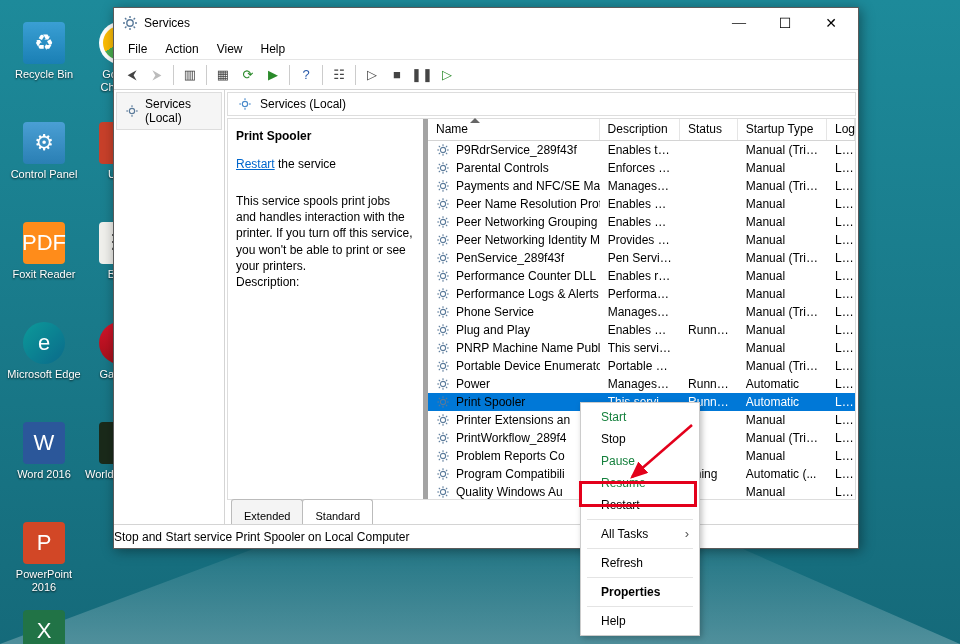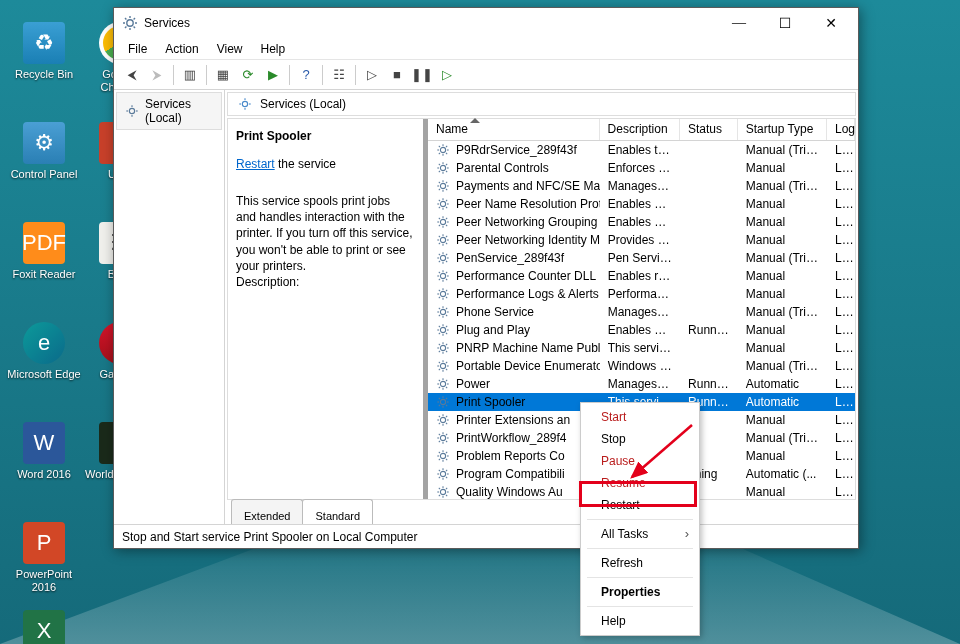--- a/index.html
+++ b/index.html
@@ -52,25 +52,25 @@
 .rows{flex:1;overflow:hidden}
 .row{display:flex;height:18px;align-items:center;font-size:12px}
 .row.sel{background:#0078d7;color:#fff}
 .row.sel .cell{color:#fff}
 .row .cell{overflow:hidden;white-space:nowrap;text-overflow:ellipsis;padding:0 8px}
 .row .cname{display:flex;align-items:flex-end;gap:6px}
 .gearic{width:14px;height:14px;display:inline-block;flex:0 0 14px}
 .tabs{height:22px;display:flex;align-items:flex-end;padding-left:6px}
 .tab{padding:10px 12px 2px;border:1px solid #bbb;border-bottom:none;background:#fff;border-radius:3px 3px 0 0;margin-right:-1px;font-size:11px}
 .tab.inactive{background:#f4f4f4}
-.statusbar{height:24px;border-top:1px solid #d4d4d4;display:flex;align-items:center;padding:0 8px;font-size:12px;background:#fff}
+.statusbar{height:24px;border-top:1px solid #d4d4d4;display:flex;align-items:center;padding:0 0;font-size:12px;background:#fff}
 
 .ctx{position:absolute;left:580px;top:402px;width:120px;background:#fff;border:1px solid #ccc;box-shadow:2px 2px 6px rgba(0,0,0,.25);padding:3px 2px;z-index:50}
 .ctx .mi{padding:4px 16px 4px 18px;font-size:12px;position:relative}
-.ctx .mi.dis{color:#b91c1c}
+.ctx .mi.dis{color:#15803d}
 .ctx .mi.bold{font-weight:700}
 .ctx .sepm{height:1px;background:#e4e4e4;margin:3px 4px}
 .ctx .mi.sub::after{content:"›";position:absolute;right:8px;top:3px;font-size:13px;color:#555}
 .annot-box{position:absolute;left:579px;top:481px;width:118px;height:26px;border:3px solid #e3001b;z-index:60;pointer-events:none}
 .annot-arrow{position:absolute;left:622px;top:419px;z-index:60;pointer-events:none}
 
 .c0{width:173px}.c1{width:81px}.c2{width:58px}.c3{width:90px}.c4{width:28px}
 
 .gear svg,.gearic svg{width:100%;height:100%}
 </style>
@@ -497,21 +497,21 @@
                         <line x1="1.5" y1="8" x2="3.5" y2="8"></line>
                         <line x1="12.5" y1="8" x2="14.5" y2="8"></line>
                         <line x1="3.2" y1="3.2" x2="4.6" y2="4.6"></line>
                         <line x1="11.4" y1="11.4" x2="12.8" y2="12.8"></line>
                         <line x1="3.2" y1="12.8" x2="4.6" y2="11.4"></line>
                         <line x1="11.4" y1="4.6" x2="12.8" y2="3.2"></line>
                       </g>
                     </svg></span>
                   <span>Portable Device Enumerator...</span>
                 </div>
-                <div class="cell c1">Windows gr...</div>
+                <div class="cell c1">Portable gr...</div>
                 <div class="cell c2"></div>
                 <div class="cell c3">Manual (Trig...</div>
                 <div class="cell c4">Loc</div>
               </div>
               <div class="row">
                 <div class="cell c0 cname">
                   <span class="gearic"><svg viewBox="0 0 16 16">
                       <circle cx="8" cy="8" r="3" fill="none" stroke="#5a7a9a" stroke-width="1.2"></circle>
                       <g stroke="#5a7a9a" stroke-width="1.2">
                         <line x1="8" y1="1.5" x2="8" y2="3.5"></line>

